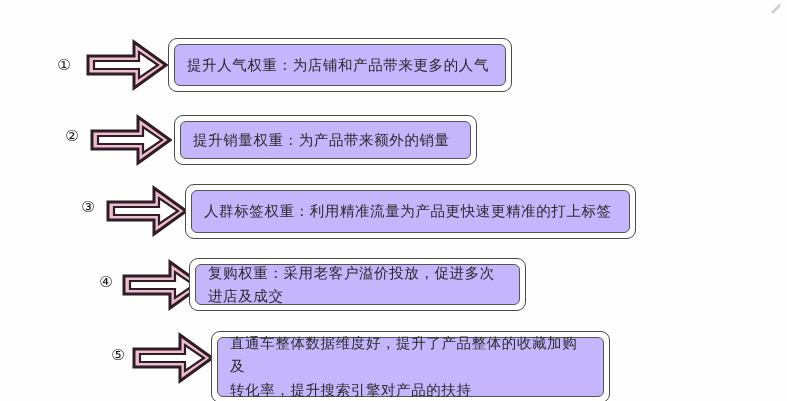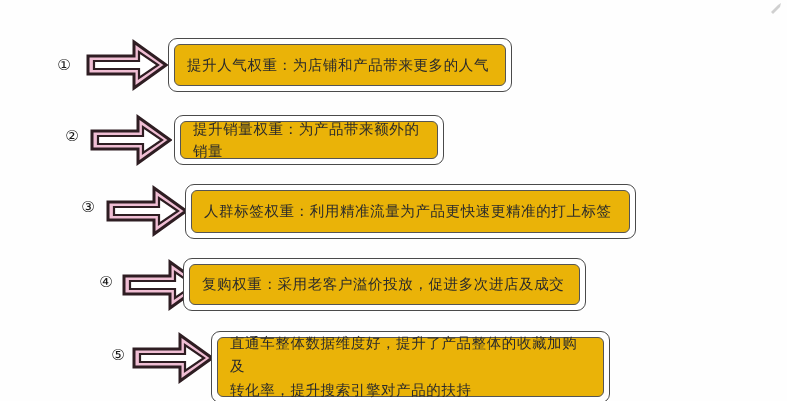--- a/index.html
+++ b/index.html
@@ -51,21 +51,21 @@
     border-radius: 9px;
     background: #ffffff;
     padding: 5px;
   }
   .box-inner {
     box-sizing: border-box;
     width: 100%;
     height: 100%;
     border: 1.3px solid #555555;
     border-radius: 6px;
-    background: #eab308;
+    background: #c4b5fd;
     display: flex;
     align-items: center;
     justify-content: flex-start;
   }
   .box-text {
     font-family: "DejaVu Sans", "Liberation Sans", sans-serif;
     font-size: 14.5px;
     line-height: 1.55;
     color: #2b2b2b;
     letter-spacing: 0.6px;
@@ -105,21 +105,21 @@
     </div>
   </div>
 
   <div class="index-marker" style="left:62px; top:129px;">②</div>
 
   <svg class="arrow" style="left:90px; top:113px;" width="82" height="54" viewBox="0 0 82 54">
     <polygon points="2,18 48,18 48,4 80,27 48,50 48,36 2,36" fill="#f0bed4" stroke="#2e1d22" stroke-width="3" stroke-linejoin="miter"></polygon>
     <polygon points="8,23 53,23 53,14 72,27 53,40 53,31 8,31" fill="#ffffff" stroke="#2e1d22" stroke-width="2.2" stroke-linejoin="miter"></polygon>
   </svg>
 
-  <div class="box-outer" style="left:174px; top:115px; width:270px; height:50px;">
+  <div class="box-outer" style="left:174px; top:115px; width:303px; height:50px;">
     <div class="box-inner">
       <span class="box-text">提升销量权重：为产品带来额外的销量</span>
     </div>
   </div>
 
   <div class="index-marker" style="left:78px; top:200px;">③</div>
 
   <svg class="arrow" style="left:106px; top:184px;" width="82" height="54" viewBox="0 0 82 54">
     <polygon points="2,18 48,18 48,4 80,27 48,50 48,36 2,36" fill="#f0bed4" stroke="#2e1d22" stroke-width="3" stroke-linejoin="miter"></polygon>
     <polygon points="8,23 53,23 53,14 72,27 53,40 53,31 8,31" fill="#ffffff" stroke="#2e1d22" stroke-width="2.2" stroke-linejoin="miter"></polygon>
@@ -131,21 +131,21 @@
     </div>
   </div>
 
   <div class="index-marker" style="left:96px; top:275px;">④</div>
 
   <svg class="arrow" style="left:122px; top:258px;" width="82" height="54" viewBox="0 0 82 54">
     <polygon points="2,18 48,18 48,4 80,27 48,50 48,36 2,36" fill="#f0bed4" stroke="#2e1d22" stroke-width="3" stroke-linejoin="miter"></polygon>
     <polygon points="8,23 53,23 53,14 72,27 53,40 53,31 8,31" fill="#ffffff" stroke="#2e1d22" stroke-width="2.2" stroke-linejoin="miter"></polygon>
   </svg>
 
-  <div class="box-outer" style="left:183px; top:258px; width:403px; height:53px;">
+  <div class="box-outer" style="left:189px; top:258px; width:337px; height:53px;">
     <div class="box-inner">
       <span class="box-text">复购权重：采用老客户溢价投放，促进多次进店及成交</span>
     </div>
   </div>
 
   <div class="index-marker" style="left:108px; top:348px;">⑤</div>
 
   <svg class="arrow" style="left:132px; top:331px;" width="82" height="54" viewBox="0 0 82 54">
     <polygon points="2,18 48,18 48,4 80,27 48,50 48,36 2,36" fill="#f0bed4" stroke="#2e1d22" stroke-width="3" stroke-linejoin="miter"></polygon>
     <polygon points="8,23 53,23 53,14 72,27 53,40 53,31 8,31" fill="#ffffff" stroke="#2e1d22" stroke-width="2.2" stroke-linejoin="miter"></polygon>

